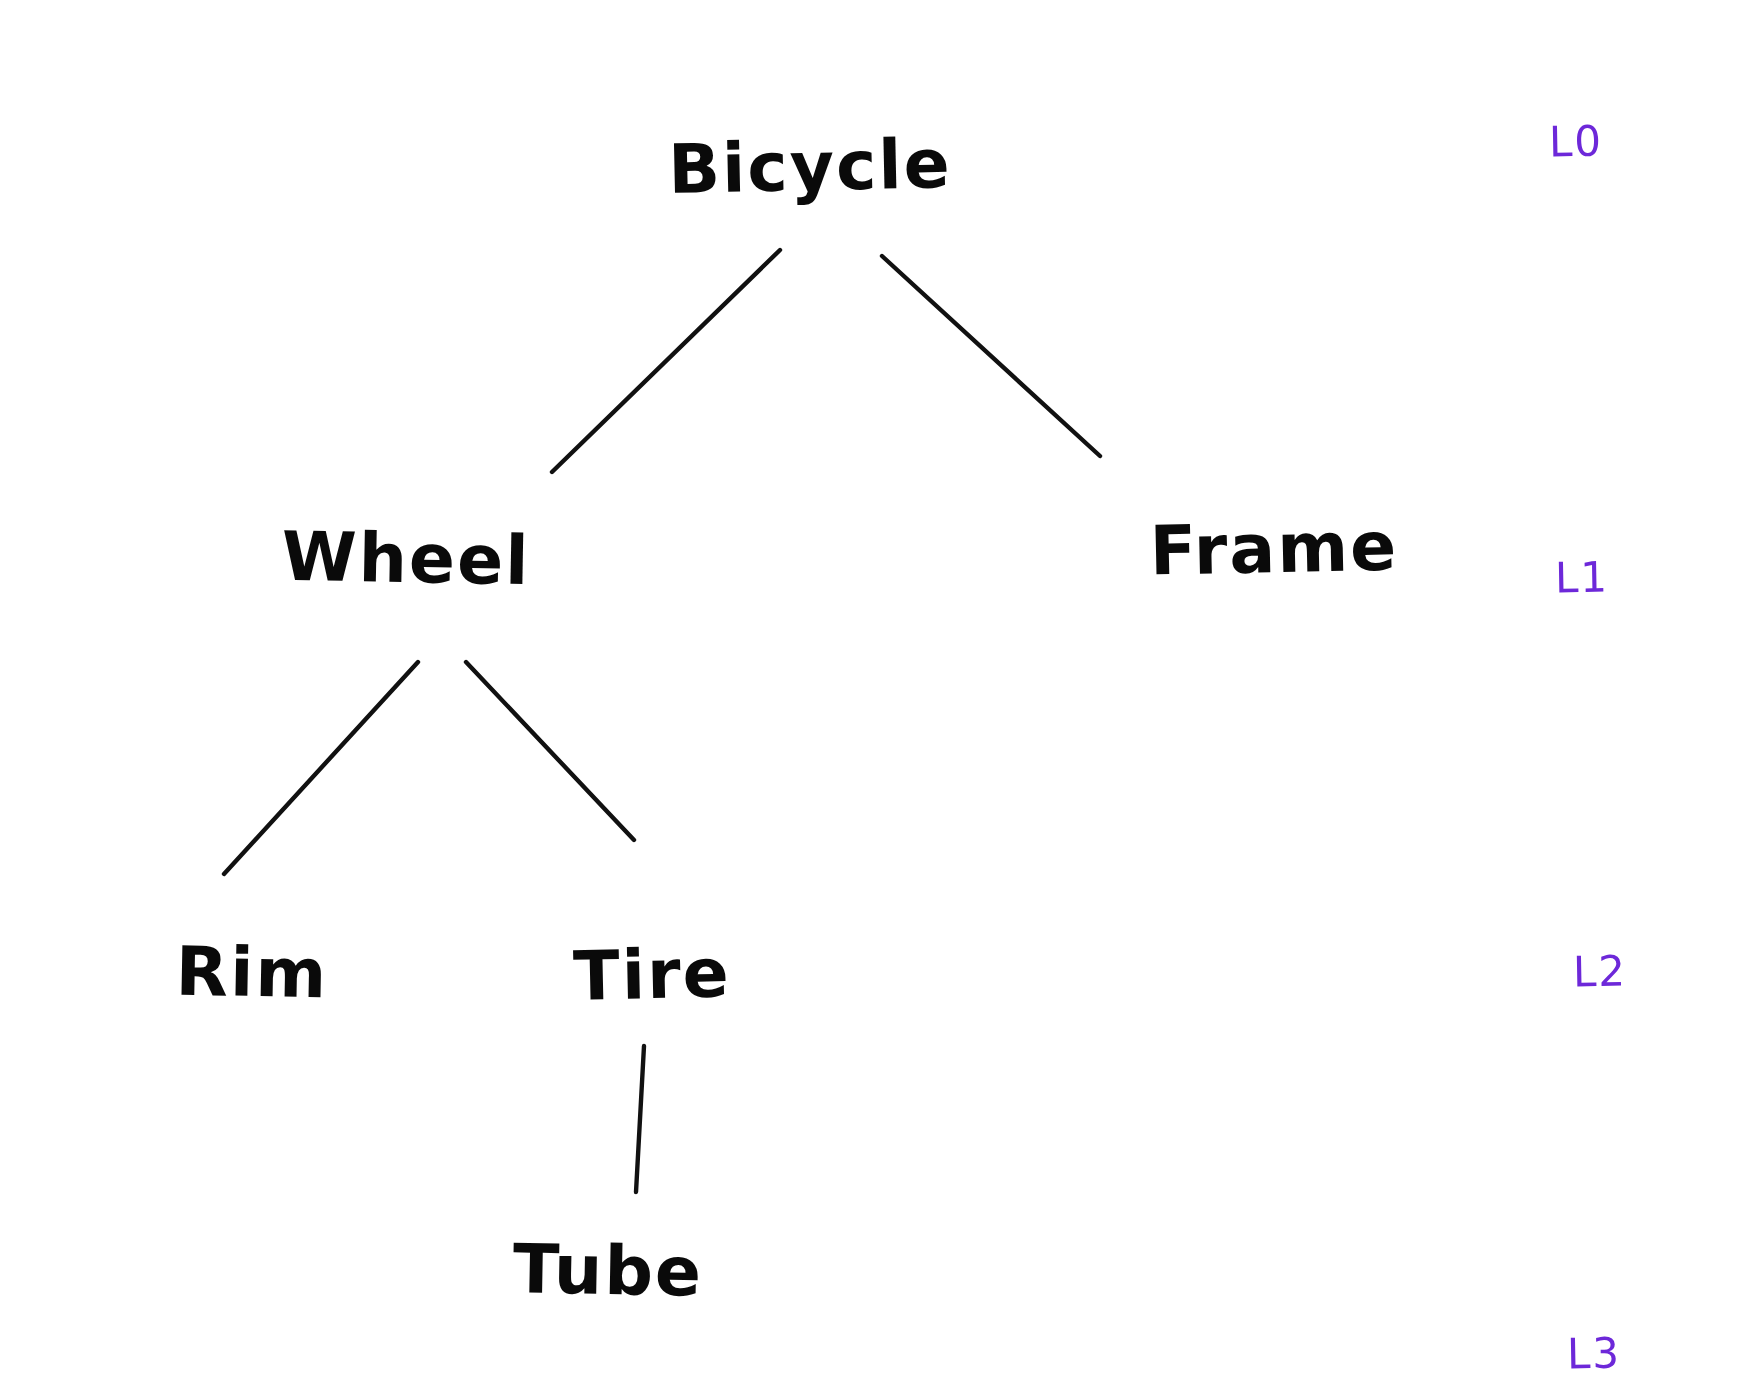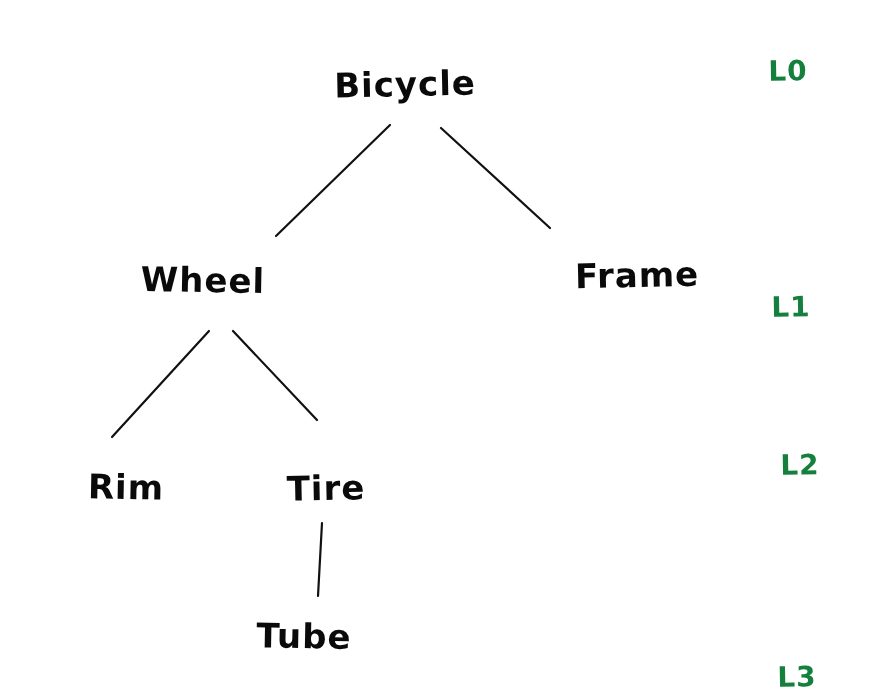--- a/index.html
+++ b/index.html
@@ -35,25 +35,25 @@
     font-weight: 600;
     letter-spacing: 1px;
     white-space: nowrap;
     color: #0a0a0a;
   }
   .node-label.r-neg { transform: translate(-50%, -50%) rotate(-1.2deg); }
   .node-label.r-pos { transform: translate(-50%, -50%) rotate(1deg); }
   .level-label {
     position: absolute;
     transform: translate(-50%, -50%) rotate(-1deg);
-    font-size: 28px;
-    font-weight: 700;
+    font-size: 21px;
+    font-weight: 400;
     letter-spacing: 1px;
     white-space: nowrap;
-    color: #15803d;
+    color: #6d28d9;
   }
 </style>
 </head>
 <body>
 
 <div class="canvas">
 
   <svg class="edges-svg" viewBox="0 0 870 690" xmlns="http://www.w3.org/2000/svg">
     <line x1="390" y1="125" x2="276" y2="236"></line>
     <line x1="441" y1="128" x2="550" y2="228"></line>
@@ -69,19 +69,19 @@
   <div class="node-label r-neg" style="left:637px; top:275px;">Frame</div>
 
   <div class="node-label r-pos" style="left:126px; top:487px;">Rim</div>
 
   <div class="node-label r-neg" style="left:326px; top:488px;">Tire</div>
 
   <div class="node-label r-pos" style="left:304px; top:636px;">Tube</div>
 
   <div class="level-label" style="left:788px; top:71px;">L0</div>
 
-  <div class="level-label" style="left:791px; top:307px;text-align:center;">L1</div>
+  <div class="level-label" style="left:791px; top:289px;text-align:center;">L1</div>
 
-  <div class="level-label" style="left:800px; top:465px;">L2</div>
+  <div class="level-label" style="left:800px; top:486px;">L2</div>
 
   <div class="level-label" style="left:797px; top:677px;">L3</div>
 
 </div>
 
 </body></html>

